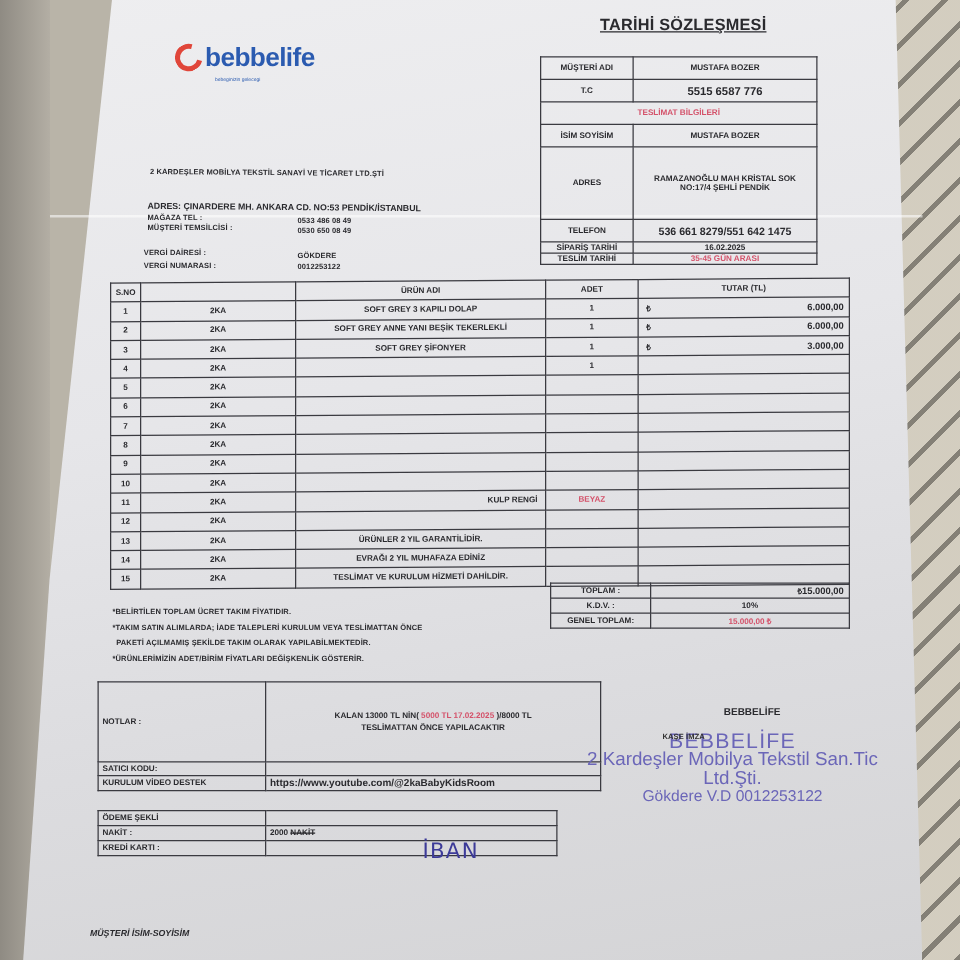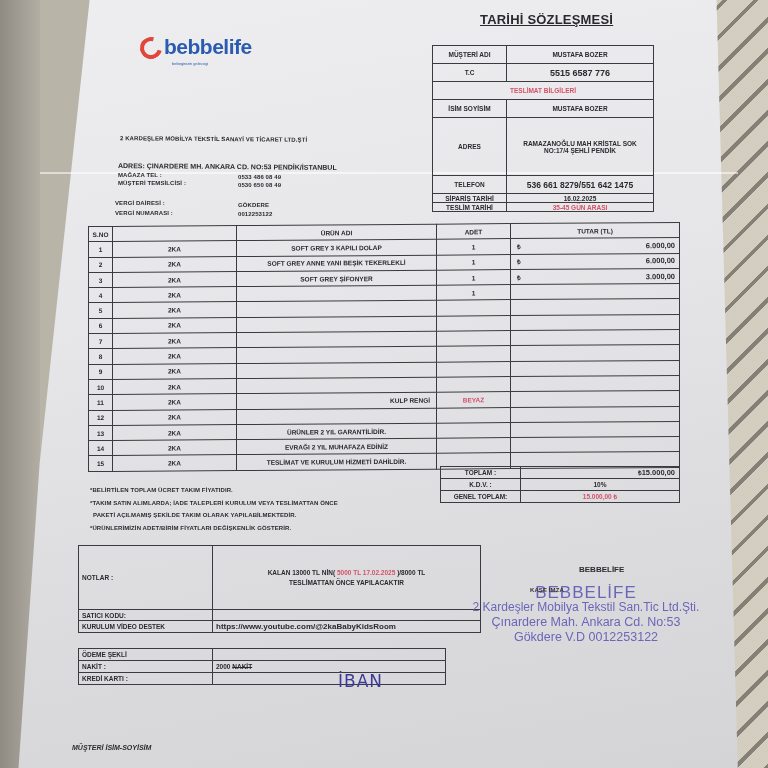--- a/index.html
+++ b/index.html
@@ -28,21 +28,21 @@
   }
   .fold {
     position: absolute; left: 40px; right: 30px; top: 172px; height: 2px;
     background: rgba(255,255,255,.55);
   }
   .abs { position: absolute; }
   .tiny { font-size: 6px; font-weight: bold; letter-spacing: .1px; }
   .small { font-size: 7px; font-weight: bold; }
   .red { color: #d4526a; }
   
-  .logo { left: 140px; top: 35px; display: flex; align-items: flex-end; }
+  .logo { left: 140px; top: 35px; display: flex; align-items: flex-start; }
   .logo-mark {
     width: 22px; height: 22px; border-radius: 50%;
     border: 4px solid #e0463a; border-right-color: transparent;
     transform: rotate(-30deg); margin-right: 2px;
   }
   .logo-text { font-size: 21px; font-weight: bold; color: #2b5bb0; letter-spacing: -.5px; }
   .logo-sub { left: 172px; top: 61px; font-size: 4px; color: #2b5bb0; }
   
   table { border-collapse: collapse; }
   td, th { border: 1px solid #3a3a40; font-size: 6.5px; font-weight: bold; text-align: center; }
@@ -308,19 +308,18 @@
         <td style="height:12px">KREDİ KARTI :</td>
         <td></td>
       </tr>
 </tbody>
   </table>
 <div class="abs handwrite">İBAN</div>
 
 <div class="abs small" style="left:579px;top:565px;font-size:8px">BEBBELİFE</div>
 <div class="abs stamp">
   <div class="big">BEBBELİFE</div>
-  <div style="font-size:12px">2 Kardeşler Mobilya Tekstil San.Tic Ltd.Şti.</div>
-  <div>Çınardere Mah. Ankara Cd. No:53</div>
+  <div style="font-size:15px">2 Kardeşler Mobilya Tekstil San.Tic Ltd.Şti.</div>
   <div>Gökdere V.D 0012253122</div>
 </div>
 <div class="abs tiny" style="left:530px;top:587px;color:#333">KAŞE İMZA</div>
 
 <div class="abs small" style="left:72px;top:744px;font-style:italic">MÜŞTERİ İSİM-SOYİSİM</div>
 
 </body></html>

